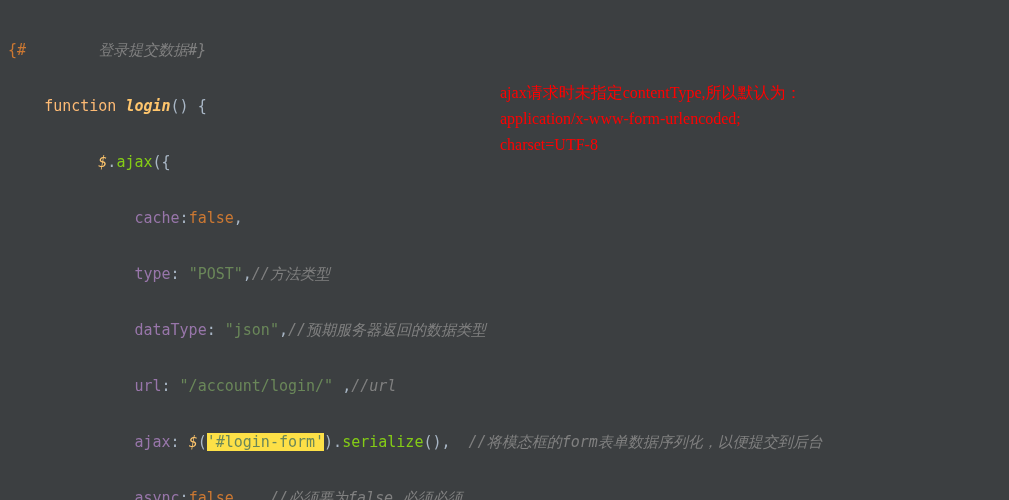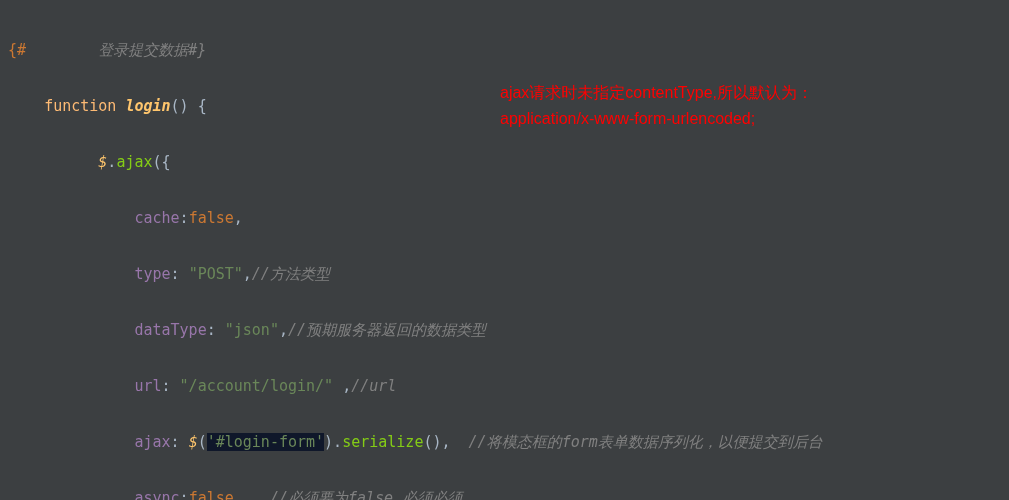--- a/index.html
+++ b/index.html
@@ -25,27 +25,27 @@
     .c-comment { color: #808080; font-style: italic; }
     .c-keyword { color: #fdba74; }
     .c-funcname { color: #ffc66d; font-style: italic; font-weight: bold; }
     .c-punc { color: #a9b7c6; }
     .c-prop { color: #9876aa; }
     .c-string { color: #6a8759; }
     .c-jq { color: #ffc66d; font-style: italic; }
     .c-method { color: #84cc16; }
     .c-bool { color: #cc7832; }
     .c-paren { color: #a9b7c6; }
-    .highlight-bg { background: #0f172a; }
+    .highlight-bg { background: #fde047; }
     .annotation {
       position: absolute;
       top: 80px;
       left: 500px;
       color: #ff0000;
-      font-family: Liberation Sans, sans-serif;
+      font-family: Liberation Serif, serif;
       font-size: 16px;
       line-height: 26px;
       white-space: normal;
       font-weight: normal;
     }
     .c-tmpl { color: #cc7832; }
   </style>
 </head>
 <body>
 
@@ -64,13 +64,14 @@
 
 
 
 
 
 </div>
 
 <div class="annotation">
   <div>ajax请求时未指定contentType,所以默认为：</div>
   <div>application/x-www-form-urlencoded;</div>
+  <div>charset=UTF-8</div>
 </div>
 
 </body></html>

